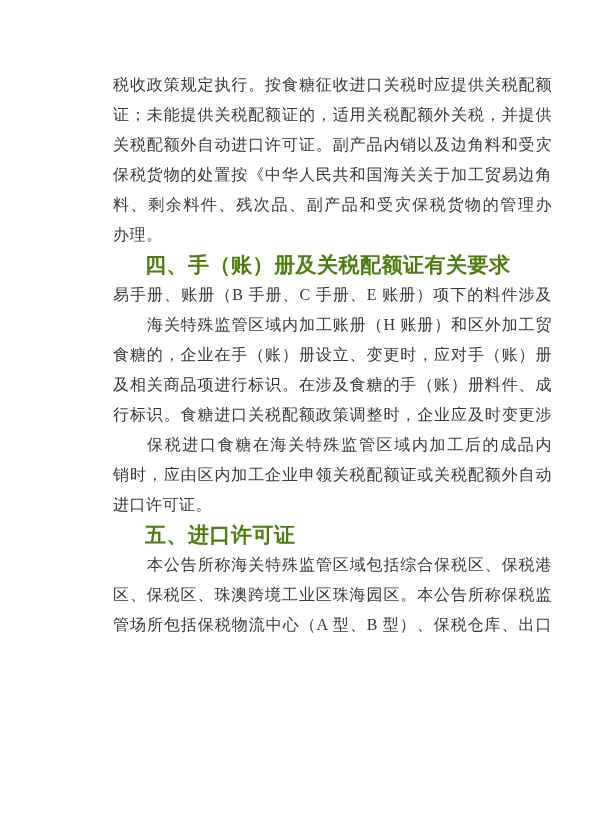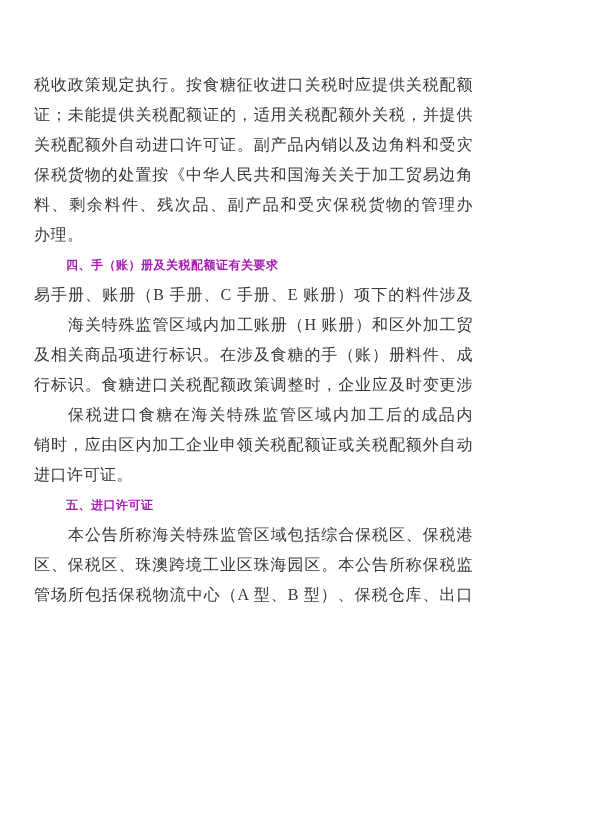--- a/index.html
+++ b/index.html
@@ -6,21 +6,21 @@
     margin: 0;
     padding: 0;
     background: #e8e8e8;
   }
   .page {
     position: relative;
     width: 605px;
     height: 834px;
     background: #ffffff;
     box-sizing: border-box;
-    padding: 70px 83px 0 34px;
+    padding: 70px 83px 0 113px;
     overflow: hidden;
     font-family: "Liberation Serif", "DejaVu Serif", serif;
     color: #383838;
   }
   .textblock {
     width: 439px;
   }
   .line {
     font-size: 16px;
     line-height: 30px;
@@ -33,22 +33,22 @@
   }
   .line.para-end {
     text-align-last: left;
   }
   .line.indent {
     text-indent: 34px;
   }
   .heading {
     font-family: "Liberation Sans", "DejaVu Sans", sans-serif;
     font-weight: bold;
-    color: #a21caf;
-    font-size: 12px;
+    color: #4d7c0f;
+    font-size: 21px;
     line-height: 30px;
     height: 30px;
     text-indent: 32px;
     letter-spacing: 0.5px;
     overflow: hidden;
   }
 </style>
 </head>
 <body>
 
@@ -62,20 +62,21 @@
       <div class="line">保税货物的处置按《中华人民共和国海关关于加工贸易边角</div>
       <div class="line">料、剩余料件、残次品、副产品和受灾保税货物的管理办法》</div>
       <div class="line para-end">办理。</div>
     </div>
 
     <div class="heading">四、手（账）册及关税配额证有关要求</div>
 
     <div>
       <div class="line">易手册、账册（B 手册、C 手册、E 账册）项下的料件涉及</div>
       <div class="line indent">海关特殊监管区域内加工账册（H 账册）和区外加工贸</div>
+      <div class="line">食糖的，企业在手（账）册设立、变更时，应对手（账）册</div>
       <div class="line">及相关商品项进行标识。在涉及食糖的手（账）册料件、成</div>
       <div class="line">行标识。食糖进口关税配额政策调整时，企业应及时变更涉</div>
     </div>
 
     <div>
       <div class="line indent">保税进口食糖在海关特殊监管区域内加工后的成品内</div>
       <div class="line">销时，应由区内加工企业申领关税配额证或关税配额外自动</div>
       <div class="line para-end">进口许可证。</div>
     </div>
 

